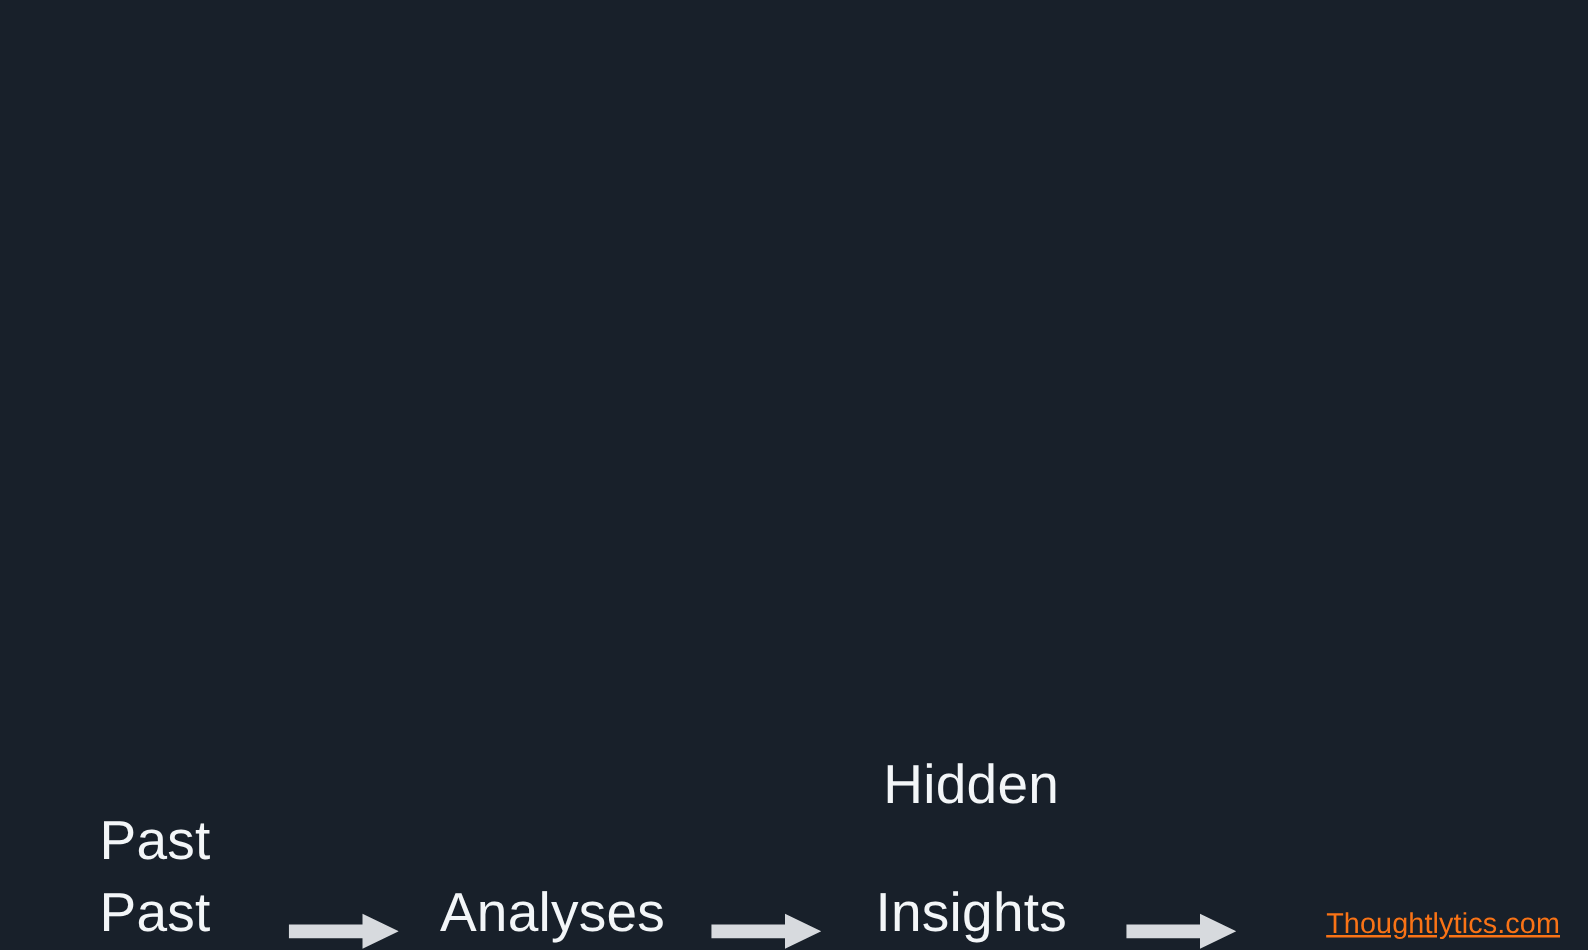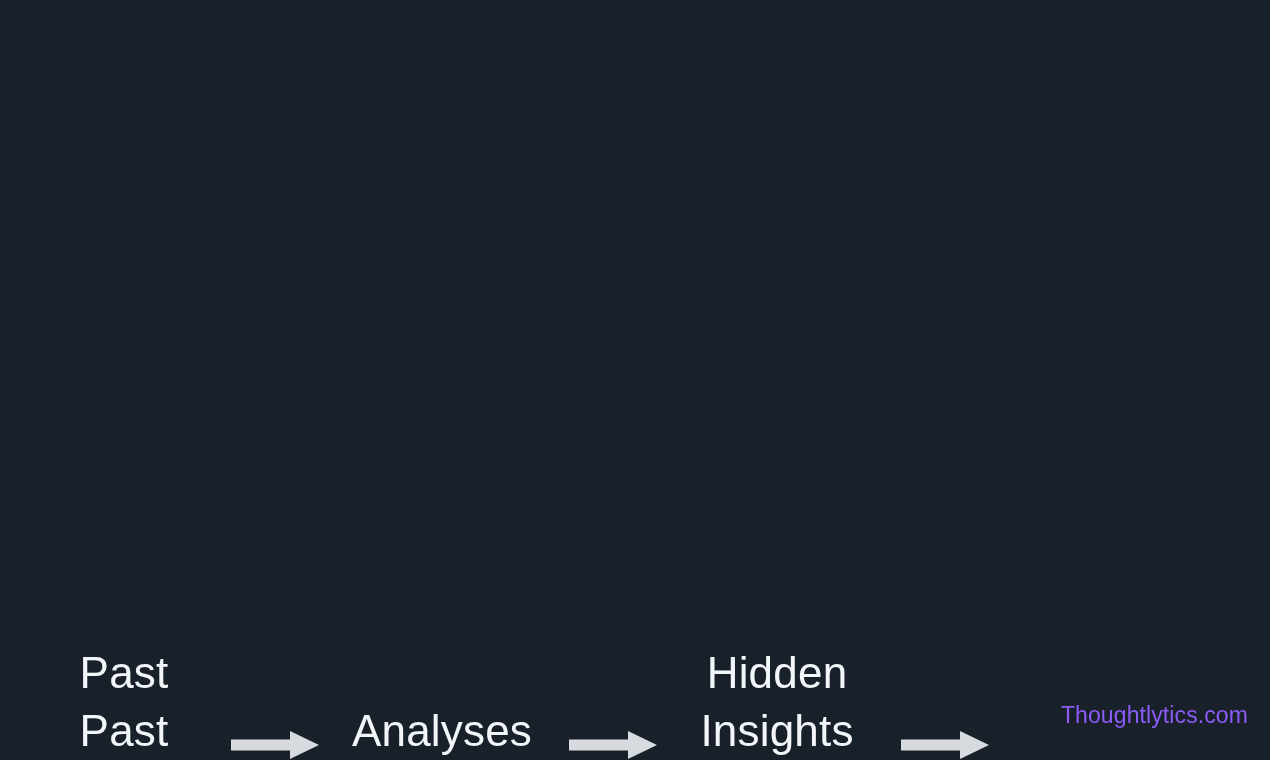--- a/index.html
+++ b/index.html
@@ -50,21 +50,21 @@
     text-align: center;
   }
 
   .stage-line {
     display: block;
   }
 
   
   .stage-past      { width: 178px; }
   .stage-analyses  { width: 218px; }
-  .stage-hidden    { width: 212px; }
+  .stage-hidden    { width: 212px; gap: 45px; }
   .stage-growth    { width: 232px; }
 
   
   .flow-arrow {
     position: relative;
     width: 88px;
     height: 30px;
     flex: 0 0 auto;
     display: block;
   }
@@ -75,26 +75,27 @@
   }
 
   .arrow-gap-a { margin-left: 18px; margin-right: 14px; }
   .arrow-gap-b { margin-left: 18px; margin-right: 14px; }
   .arrow-gap-c { margin-left: 18px; margin-right: 14px; }
 
   
   .watermark {
     position: absolute;
     right: 22px;
-    bottom: 31px;
-    color: #8b5cf6;
+    bottom: 8px;
+    color: #f97316;
     font-size: 23px;
     line-height: 28px;
     letter-spacing: 0.1px;
     white-space: nowrap;
+    text-decoration: underline;
   }
 </style>
 </head>
 <body style="background: rgb(24, 32, 42);">
 
 <div id="flow-canvas">
 
   <div class="flow-row">
 
     <div class="flow-stage stage-past">

